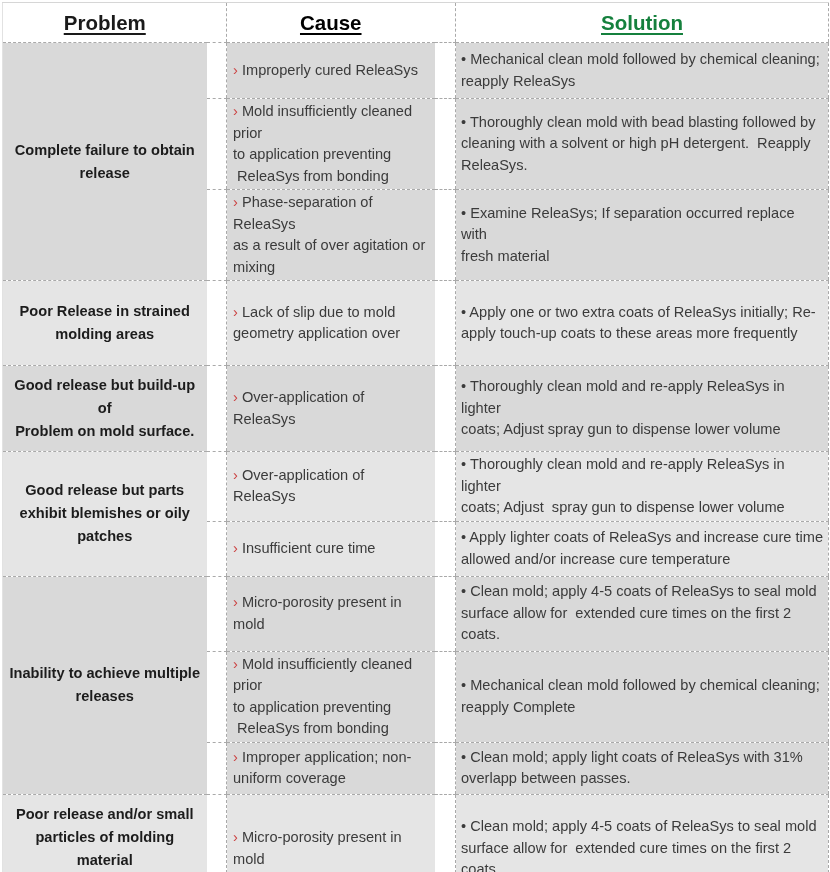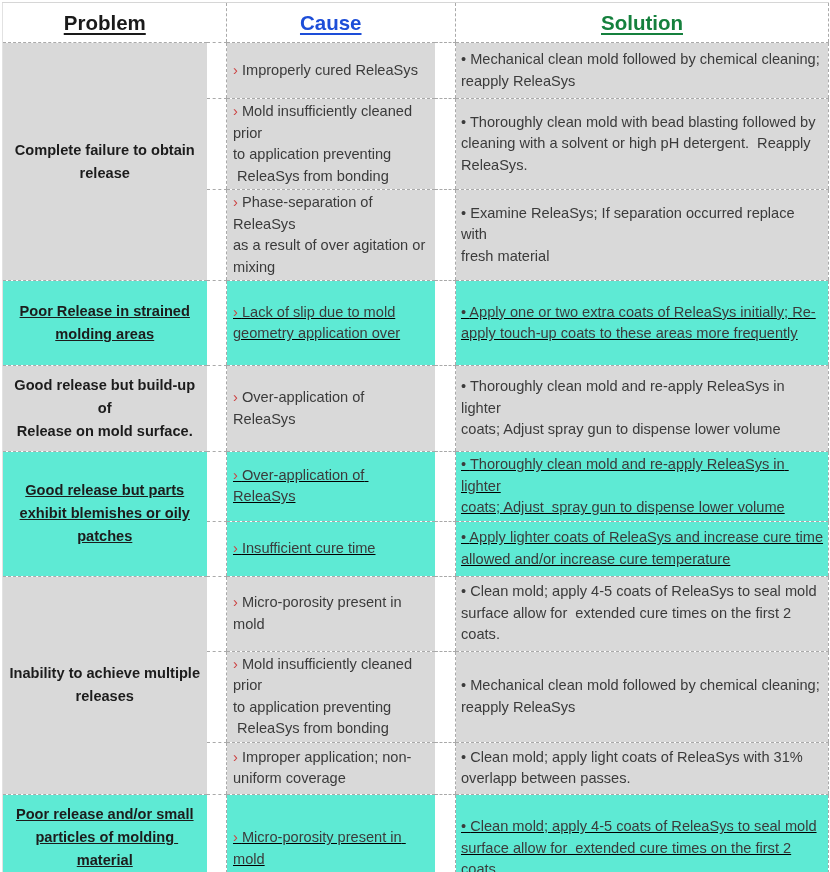--- a/index.html
+++ b/index.html
@@ -13,37 +13,37 @@
     border-top:1px solid #d6d6d6;
     border-left:1px solid #e2e2e2;
     border-right:1px dashed #a9a9a9;
   }
   td{vertical-align:middle;padding:2px 4px;overflow:hidden;}
   tr td{border-bottom:1px dashed #a9a9a9;}
   
   .hdr td{background:#ffffff;text-align:center;vertical-align:middle;padding:4px 0;}
   .hdr-text{font-weight:bold;font-size:20.5px;text-decoration:underline;text-decoration-thickness:2px;text-underline-offset:3px;white-space:pre;}
   .hdr-problem{color:#1a1a1a;}
-  .hdr-cause{color:#1d4ed8;}
+  .hdr-cause{color:#000000;}
   .hdr-solution{color:#15803d;}
   
   .prob{
     font-weight:bold;font-size:14.6px;line-height:23px;color:#1c1c1c;
     text-align:center;white-space:pre-wrap;padding:8px 6px;
   }
   .cause-td,.sol-td{border-left:1px dashed #a9a9a9;}
   .cause-td{padding:2px 4px 2px 6px;}
   .sol-td{padding:2px 4px 2px 5px;}
   .body-text{font-size:14.6px;line-height:21.5px;color:#3b3b3b;white-space:pre-wrap;display:inline;}
   .bullet{white-space:pre-wrap;display:inline;font-size:14.6px;line-height:21.5px;}
   .cause-bullet{color:#cc4444;}
   .sol-bullet{color:#3b3b3b;}
   
   .g{background:#d9d9d9;}
-  .w{background:#5eead4;text-decoration:underline;}
+  .w{background:#e5e5e5;}
   td.sp{background:#ffffff;padding:0;}
   
   .rh40{height:40px}.rh56{height:56px}.rh70{height:70px}.rh68{height:68px}
   .rh85{height:85px}.rh86{height:86px}.rh57{height:57px}.rh55{height:55px}
   .rh75{height:75px}.rh72{height:52px}.rh107{height:107px}
 </style>
 </head>
 <body>
 
 <div class="page">
@@ -100,21 +100,21 @@
     <td class="sp"></td>
     <td class="cause-td w"><span class="bullet cause-bullet">› </span><span class="body-text">Lack of slip due to mold
 geometry application over</span></td>
     <td class="sp"></td>
     <td class="sol-td w"><span class="bullet sol-bullet">• </span><span class="body-text">Apply one or two extra coats of ReleaSys initially; Re-
 apply touch-up coats to these areas more frequently</span></td>
   </tr>
 
   <tr class="rh86">
     <td class="prob g">Good release but build-up of
-Release on mold surface.</td>
+Problem on mold surface.</td>
     <td class="sp"></td>
     <td class="cause-td g"><span class="bullet cause-bullet">› </span><span class="body-text">Over-application of ReleaSys</span></td>
     <td class="sp"></td>
     <td class="sol-td g"><span class="bullet sol-bullet">• </span><span class="body-text">Thoroughly clean mold and re-apply ReleaSys in lighter
 coats; Adjust spray gun to dispense lower volume</span></td>
   </tr>
 
   <tr class="rh57">
     <td class="prob w" rowspan="2">Good release but parts
 exhibit blemishes or oily
@@ -143,21 +143,21 @@
 surface allow for  extended cure times on the first 2
 coats.</span></td>
   </tr>
   <tr class="rh85">
     <td class="sp"></td>
     <td class="cause-td g"><span class="bullet cause-bullet">› </span><span class="body-text">Mold insufficiently cleaned prior
 to application preventing
  ReleaSys from bonding</span></td>
     <td class="sp"></td>
     <td class="sol-td g"><span class="bullet sol-bullet">• </span><span class="body-text">Mechanical clean mold followed by chemical cleaning;
-reapply ReleaSys</span></td>
+reapply Complete</span></td>
   </tr>
   <tr class="rh72">
     <td class="sp"></td>
     <td class="cause-td g"><span class="bullet cause-bullet">› </span><span class="body-text">Improper application; non-
 uniform coverage</span></td>
     <td class="sp"></td>
     <td class="sol-td g"><span class="bullet sol-bullet">• </span><span class="body-text">Clean mold; apply light coats of ReleaSys with 31%
 overlapp between passes.</span></td>
   </tr>
 

